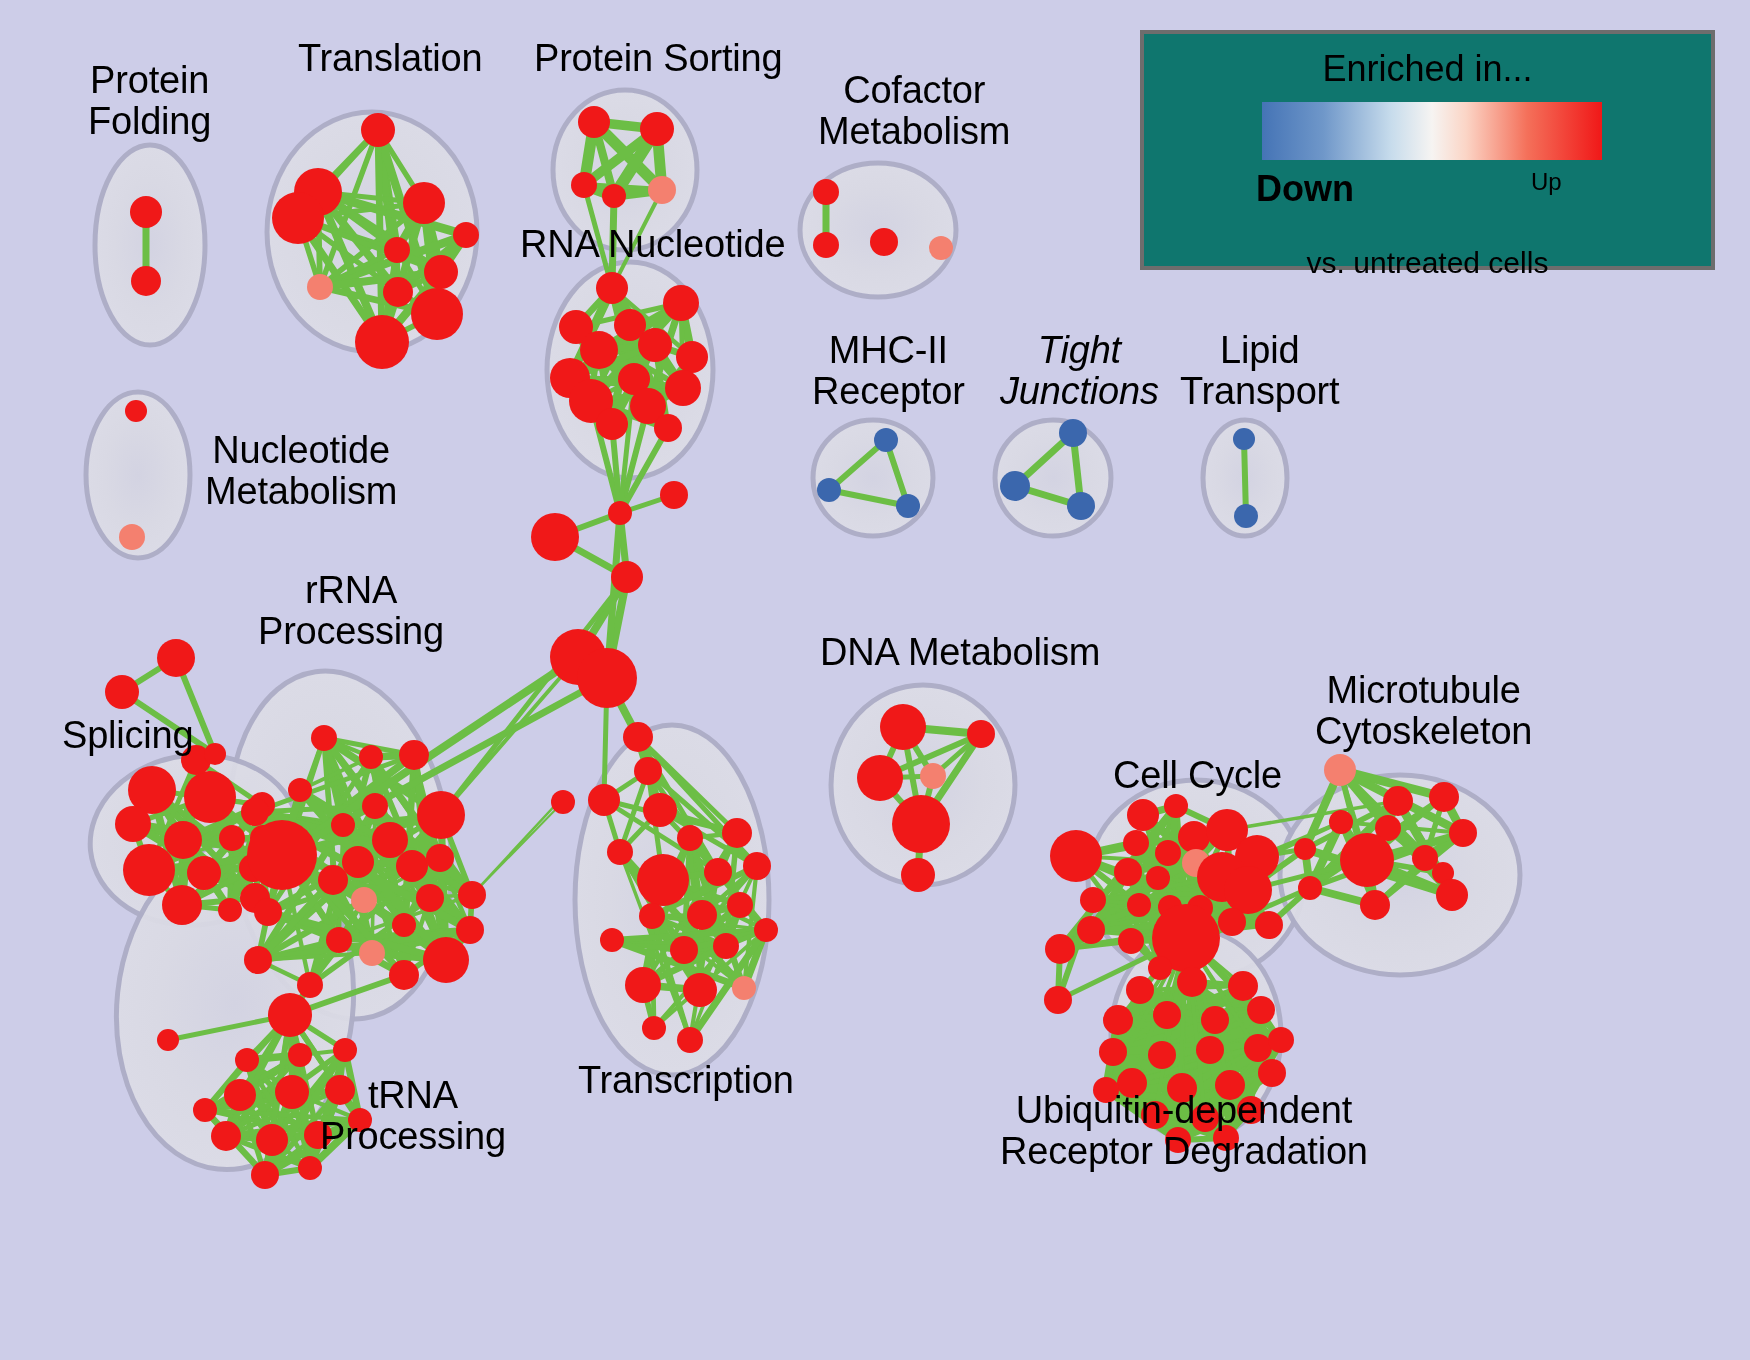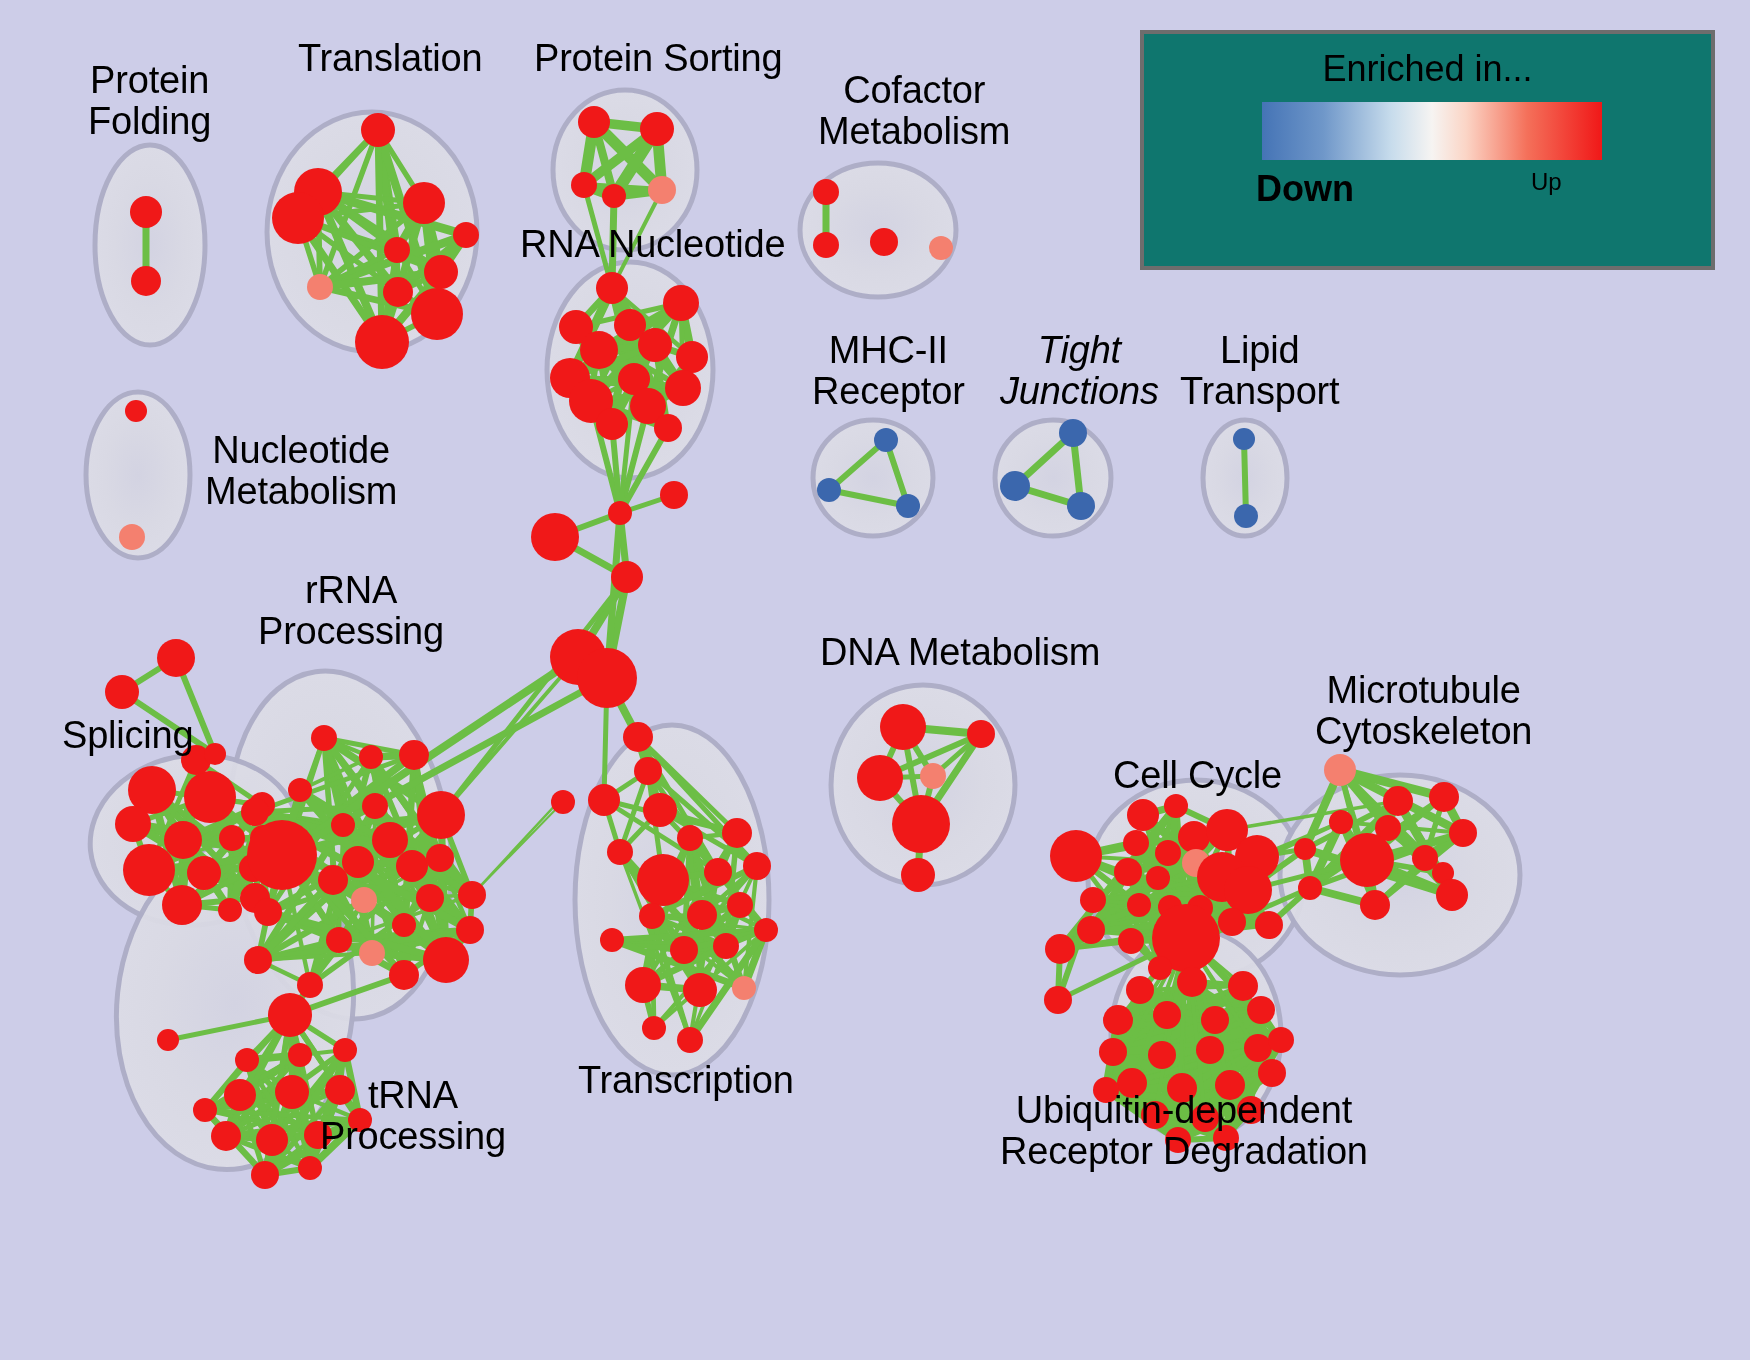--- a/index.html
+++ b/index.html
@@ -1126,15 +1126,16 @@
 Cytoskeleton</div>
       <div class="clabel" style="left: 1000px; top: 1090px;">Ubiquitin-dependent
 Receptor Degradation</div>
     </div>
 
   <div id="legend">
     <div class="ltitle">Enriched in...</div>
     <div class="bar"></div>
     <div class="down">Down</div>
     <div class="up">Up</div>
+    <div class="sub2">vs. untreated cells</div>
   </div>
 
 </div>
 
 </body></html>

